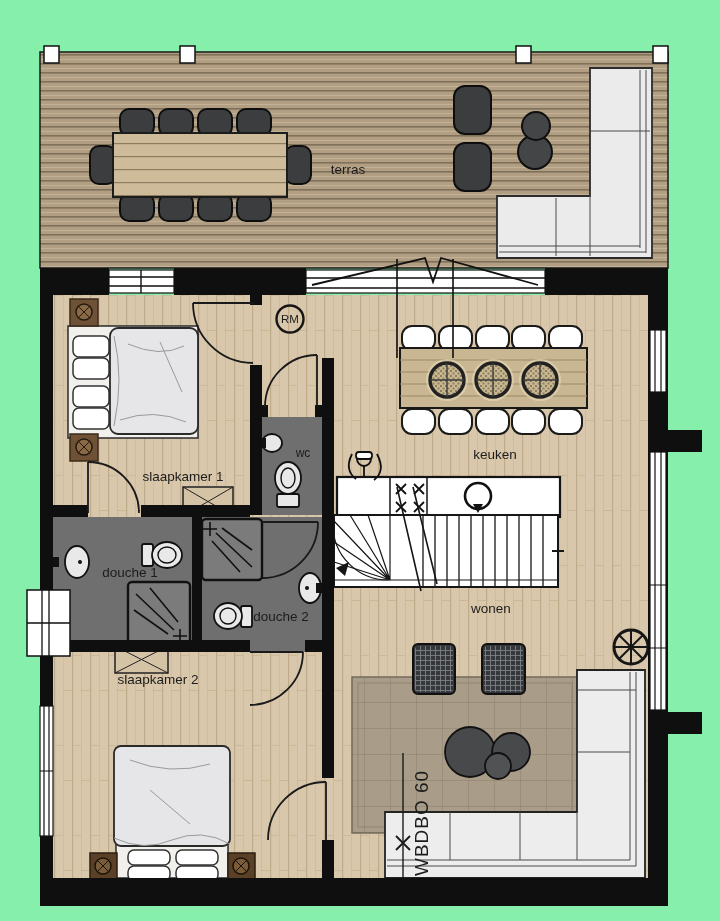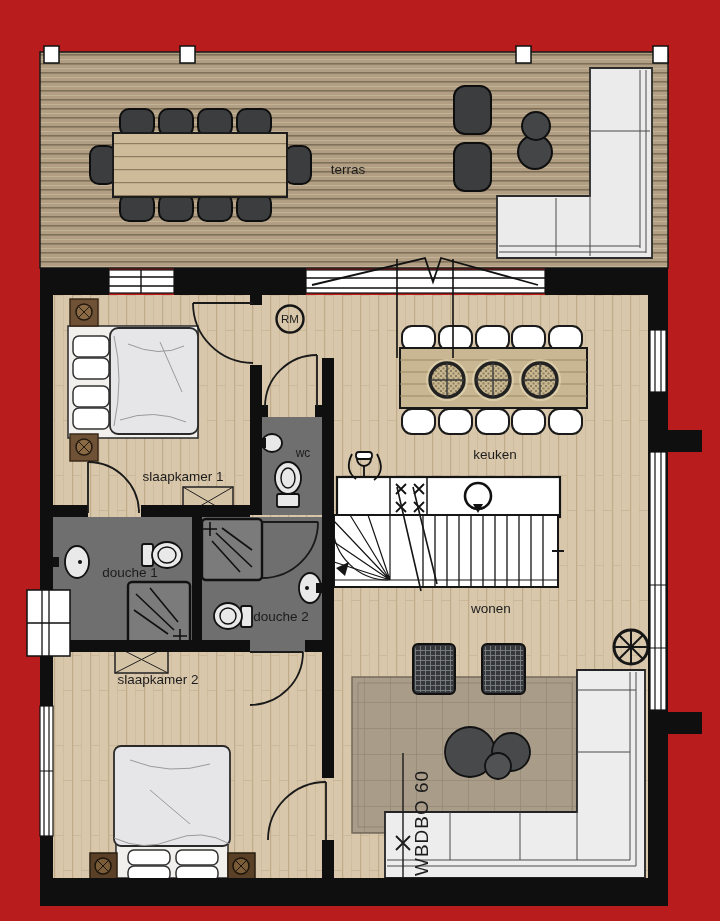--- a/index.html
+++ b/index.html
@@ -1,16 +1,16 @@
 <!DOCTYPE html>
 <html><head>
 <meta charset="utf-8">
 <style>
   html,body{margin:0;padding:0;background:#ffffff;}
-  .page{width:720px;height:921px;position:relative;background:#b91c1c;overflow:hidden;}
+  .page{width:720px;height:921px;position:relative;background:#86efac;overflow:hidden;}
   svg{display:block;}
   text{font-family:"Liberation Sans","DejaVu Sans",sans-serif;fill:#1c1c1c;}
   .roomlabel{font-size:13.5px;}
   .smalllabel{font-size:12px;}
   .badgelabel{font-size:11.5px;}
   .firelabel{font-size:19px;letter-spacing:1px;}
 </style>
 </head>
 <body>
 

